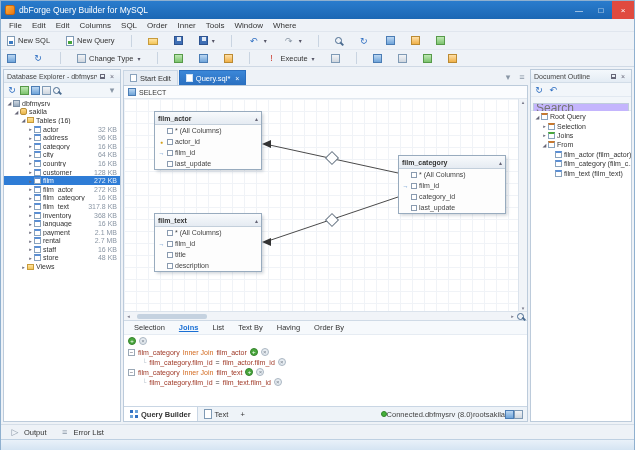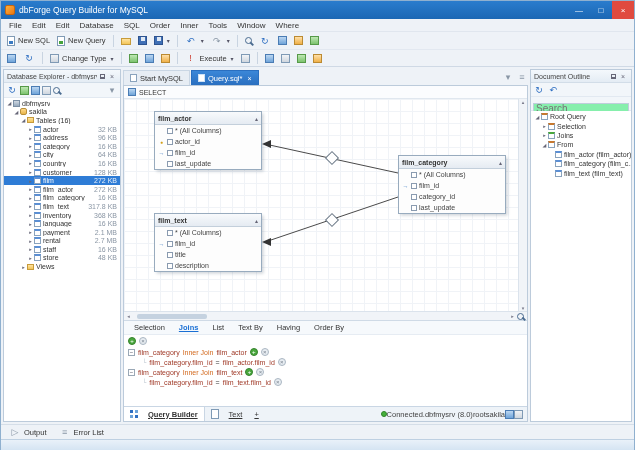--- a/index.html
+++ b/index.html
@@ -12,21 +12,21 @@
   .appicon { width:10px; height:10px; border-radius:2px; background:linear-gradient(135deg,#ffb13b,#e87613); margin-right:4px; flex:none; border:1px solid #c8670f; }
   .title-text { flex:1; }
   .winbtn { width:22px; height:18px; display:flex; align-items:center; justify-content:center; font-size:8px; color:#fff; }
   .winbtn.close { background:#e04a3f; }
 
   
   .menubar { height:13px; background:#eef2f7; border-bottom:1px solid #e0e6ee; display:flex; align-items:center; padding-left:3px; font-size:8px; color:#333; flex:none; }
   .menu-item { padding:0 5px; height:100%; display:flex; align-items:center; }
 
   
-  .toolbar { display:flex; align-items:center; background:#eef2f7; padding:0 3px; flex:none; font-size:7.5px; color:#333; gap:1px; }
+  .toolbar { display:flex; align-items:center; background:#eef2f7; padding:0 3px; flex:none; font-size:7.5px; color:#333; gap:10px; }
   .tb1 { height:18px; border-bottom:1px solid #e2e8f0; }
   .tb2 { height:17px; border-bottom:1px solid #cfd9e5; }
   .tbtn { display:flex; align-items:center; gap:3px; padding:0 3px; height:15px; border-radius:2px; }
   .sep { width:1px; height:12px; background:#c9d4e1; margin:0 3px; flex:none; }
   .gly { display:inline-flex; width:12px; height:12px; align-items:center; justify-content:center; font-size:9px; flex:none; }
   .i-page { width:8px; height:10px; background:#fff; border:1px solid #7f9ab5; position:relative; flex:none; }
   .i-page.sql::after { content:""; position:absolute; left:1px; bottom:1px; width:4px; height:3px; background:#3a7ac2; }
   .i-page.qry::after { content:""; position:absolute; left:1px; bottom:1px; width:4px; height:3px; background:#45a33c; }
   .i-run { width:0; height:0; border-left:6px solid #3f9e3a; border-top:4px solid transparent; border-bottom:4px solid transparent; flex:none; }
   .i-sq { width:9px; height:9px; flex:none; border:1px solid #7f9ab5; background:linear-gradient(#fdfefe,#dce6f0); }
@@ -117,35 +117,35 @@
   .circle.gray { background:#e7ecf1; border:1px solid #aab6c2; color:#77828e; }
   .jhead, .jcond { display:flex; align-items:center; gap:3px; height:10px; white-space:nowrap; }
   .expbox { width:7px; height:7px; border:1px solid #9aa8b6; display:inline-flex; align-items:center; justify-content:center; font-size:6px; color:#445; background:#fff; flex:none; }
   .jt { color:#a03a28; }
   .jkind { color:#d2691e; }
   .jcond { padding-left:14px; color:#333; }
   .jcond::before { content:"└"; color:#b5c0cb; font-size:6px; }
 
   
   .docbar { height:15px; display:flex; align-items:center; background:#eef3f8; border-top:1px solid #c9d6e4; font-size:7.5px; flex:none; }
-  .dtab { display:flex; align-items:center; gap:10px; padding:0 6px; height:100%; color:#333;text-decoration:underline; }
+  .dtab { display:flex; align-items:center; gap:3px; padding:0 6px; height:100%; color:#333; }
   .dtab.active { background:#fff; font-weight:bold; border-right:1px solid #c9d6e4; }
   .dtab .grid9 { width:8px; height:8px; flex:none; background:
       linear-gradient(#2f6fc2,#2f6fc2) 0 0/3px 3px no-repeat,
       linear-gradient(#6fa4d9,#6fa4d9) 5px 0/3px 3px no-repeat,
       linear-gradient(#6fa4d9,#6fa4d9) 0 5px/3px 3px no-repeat,
       linear-gradient(#2f6fc2,#2f6fc2) 5px 5px/3px 3px no-repeat; }
   .docbar-right { margin-left:auto; display:flex; align-items:center; gap:0; padding-right:4px; color:#444;padding-left:12px; }
   .greendot { width:6px; height:6px; border-radius:50%; background:#44b03a; border:1px solid #2f8428; flex:none; }
 
   
   .outline { width:102px; margin:2px 2px 2px 0; }
   .outline .panel-toolbar { height:14px; }
   .searchrow { height:14px; padding:1px 2px; border-bottom:1px solid #e2e9f1; background:#f2f6fa; flex:none; }
-  .searchrow input { width:100%; height:11px; font-size:10px; border:1px solid #bfcddb; padding:0 2px; color:#555; background:#86efac; }
+  .searchrow input { width:100%; height:11px; font-size:12px; border:1px solid #bfcddb; padding:0 2px; color:#555; background:#c4b5fd; }
   .otree { flex:1; background:#fff; overflow:hidden; padding-top:1px; }
   .orow { height:9.4px; display:flex; align-items:center; font-size:7px; color:#333; white-space:nowrap; overflow:hidden; }
   .oexp { width:7px; font-size:5px; color:#667; text-align:center; flex:none; }
   .oicon { width:7px; height:7px; margin-right:2px; flex:none; background:#fff; border:1px solid #8aa3bd; }
   .i-sqlnode .oicon { border-top:2px solid #c7792f; }
   .i-joinnode .oicon { border-top:2px solid #4aa83e; }
   .i-tablenode .oicon { border-top:2px solid #5b8fd4; }
 
   
   .bottombar { height:15px; display:flex; align-items:center; gap:2px; padding-left:3px; background:#eef2f7; border-top:1px solid #d5dee8; font-size:7.5px; color:#333; flex:none; }
@@ -163,21 +163,21 @@
     <span class="winbtn">—</span>
     <span class="winbtn">□</span>
     <span class="winbtn close">×</span>
   </div>
 
   <div class="menubar">
 
   <span class="menu-item">File</span>
       <span class="menu-item">Edit</span>
       <span class="menu-item">Edit</span>
-      <span class="menu-item">Database</span>
+      <span class="menu-item">Columns</span>
       <span class="menu-item">SQL</span>
       <span class="menu-item">Order</span>
       <span class="menu-item">Inner</span>
       <span class="menu-item">Tools</span>
       <span class="menu-item">Window</span>
       <span class="menu-item">Where</span>
     </div>
 
   <div class="toolbar tb1">
     <span class="tbtn">
@@ -411,21 +411,21 @@
           <span class="ticon folder"></span>
           <span class="tlabel">Views</span>
         </div>
       </div>
     </div>
 
     <div class="center">
       <div class="tabbar">
         <span class="tab">
           <span class="ticn"></span>
-          <span>Start MySQL</span>
+          <span>Start Edit</span>
         </span>
         <span class="tab active">
           <span class="ticn"></span>
           <span>Query.sql*</span>
           <span class="closex">×</span>
         </span>
         <span class="tabbar-right">
           <span class="gly gray">▾</span>
           <span class="gly gray">≡</span>
         </span>

